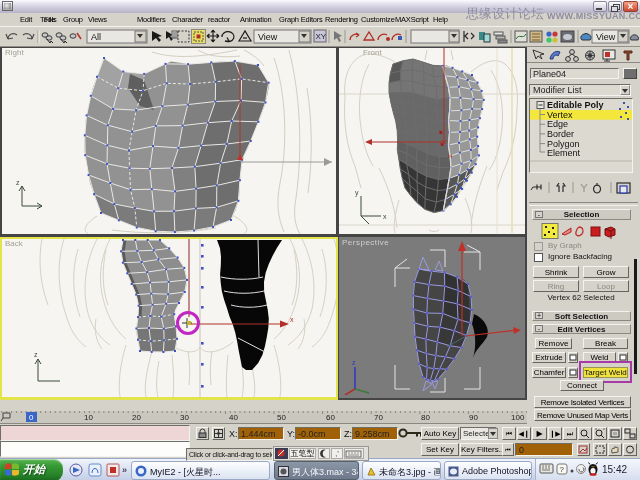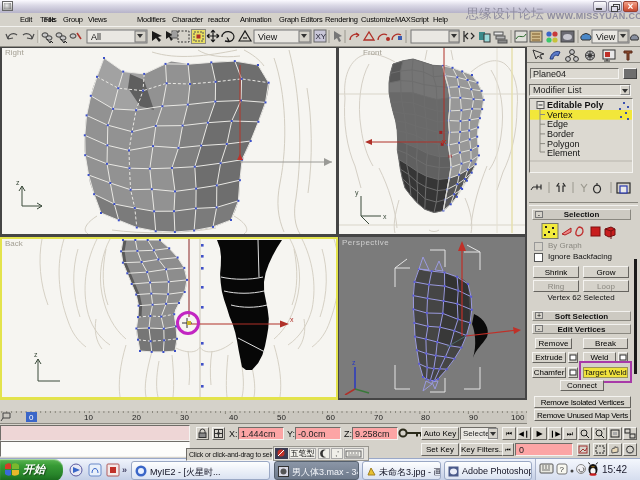--- a/index.html
+++ b/index.html
@@ -1,19 +1,19 @@
 <!DOCTYPE html>
 <html><head><meta charset="utf-8">
 <style>
 html,body{margin:0;padding:0;width:640px;height:480px;overflow:hidden;}
 body{font-family:"Liberation Sans",sans-serif;background:#d5d2ca;position:relative;}
 .abs{position:absolute;}
 .btn{position:absolute;background:#d5d2ca;border-top:1px solid #f4f3f0;border-left:1px solid #f4f3f0;border-right:1px solid #66645f;border-bottom:1px solid #66645f;color:#000;text-align:center;box-sizing:border-box;overflow:hidden;white-space:nowrap;}
 .btn.dis{color:#8a8880;}
-.fld{position:absolute;background:#fca5a5;border-top:1px solid #6f6d68;border-left:1px solid #6f6d68;border-right:1px solid #f4f3f0;border-bottom:1px solid #f4f3f0;box-sizing:border-box;color:#222;overflow:hidden;white-space:nowrap;}
+.fld{position:absolute;background:#a16207;border-top:1px solid #6f6d68;border-left:1px solid #6f6d68;border-right:1px solid #f4f3f0;border-bottom:1px solid #f4f3f0;box-sizing:border-box;color:#222;overflow:hidden;white-space:nowrap;}
 .sunk{border-top:1px solid #6f6d68;border-left:1px solid #6f6d68;border-right:1px solid #f4f3f0;border-bottom:1px solid #f4f3f0;box-sizing:border-box;}
 .cb{position:absolute;width:9px;height:9px;background:#fff;border:1px solid #555;box-sizing:border-box;}
 .hdr{position:absolute;background:#cdcac2;border:1px solid #8a8880;border-top-color:#f2f1ee;border-left-color:#f2f1ee;box-sizing:border-box;text-align:center;font-weight:bold;color:#111;}
 </style></head>
 <body>
 
 <div class="abs" style="left:0;top:0;width:640px;height:13px;background:linear-gradient(#fbfaff 0%,#dbd9e6 40%,#b6b3c9 100%);">
   <div class="abs" style="left:2px;top:1px;width:11px;height:10px;background:linear-gradient(#fff,#aaa);border:1px solid #666;box-sizing:border-box;">
       <div class="abs" style="left:1px;top:1px;width:7px;height:6px;background:radial-gradient(circle at 40% 40%,#eee,#777);"></div>
     </div>

